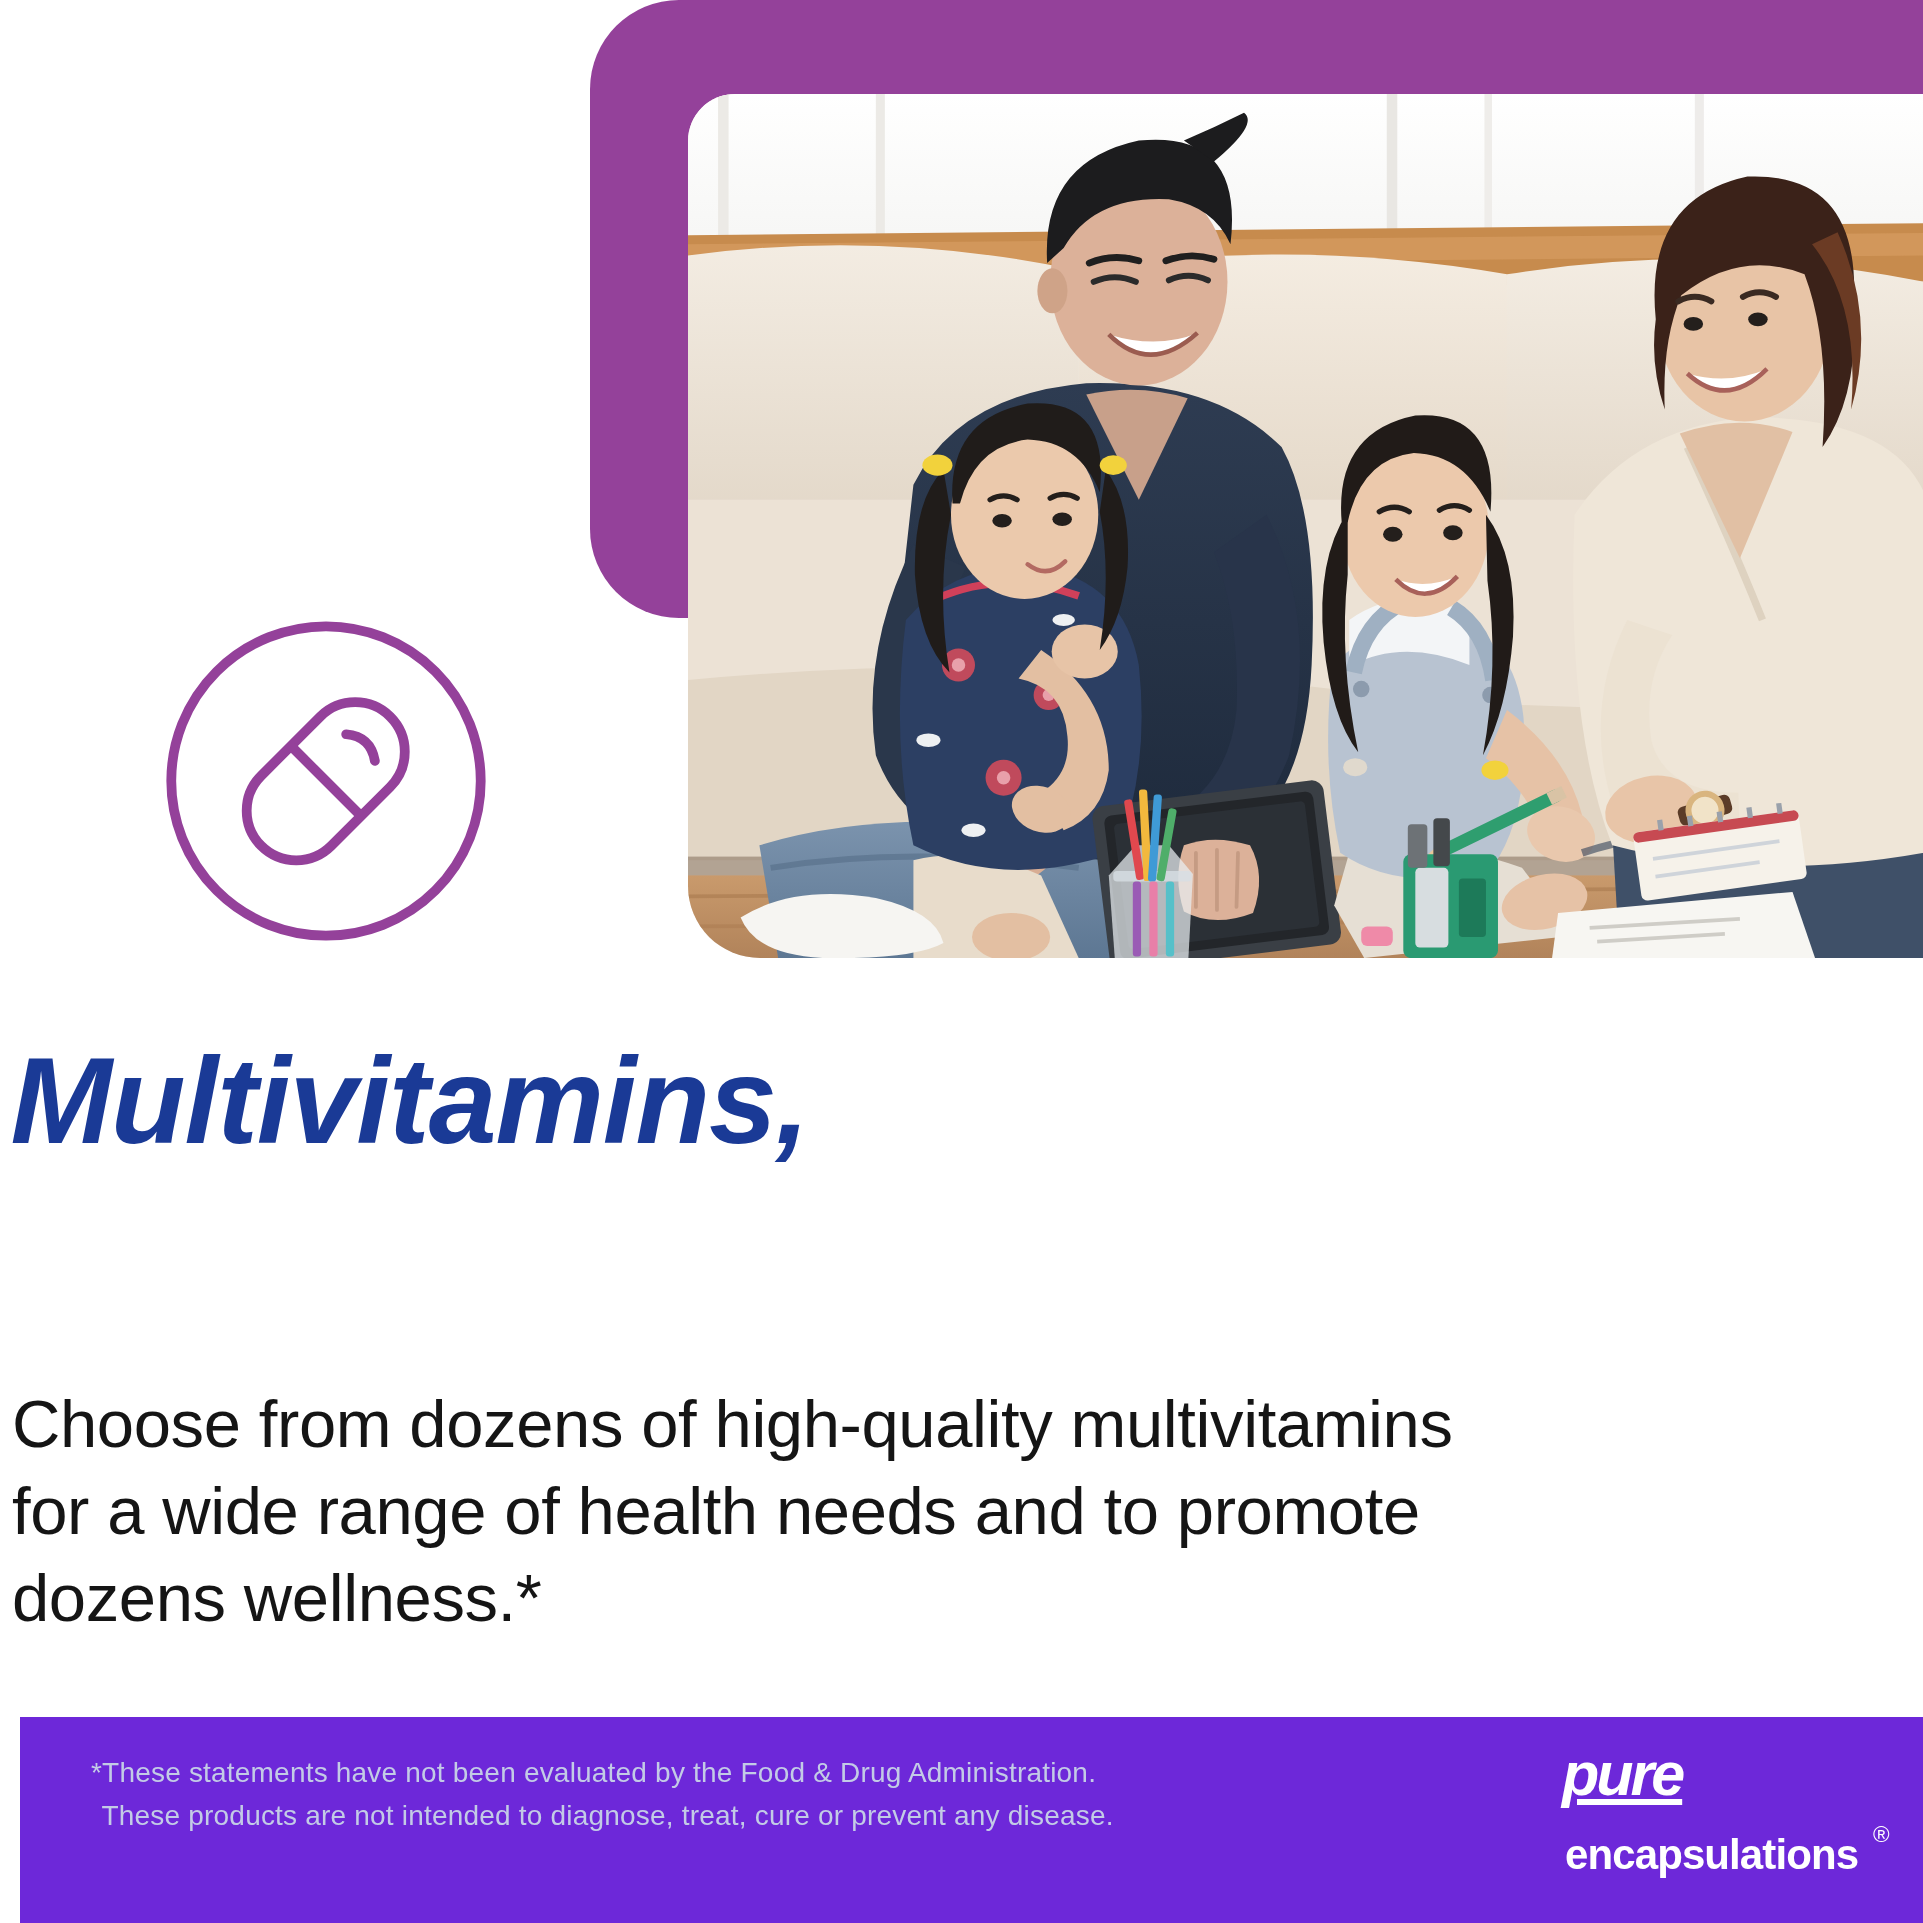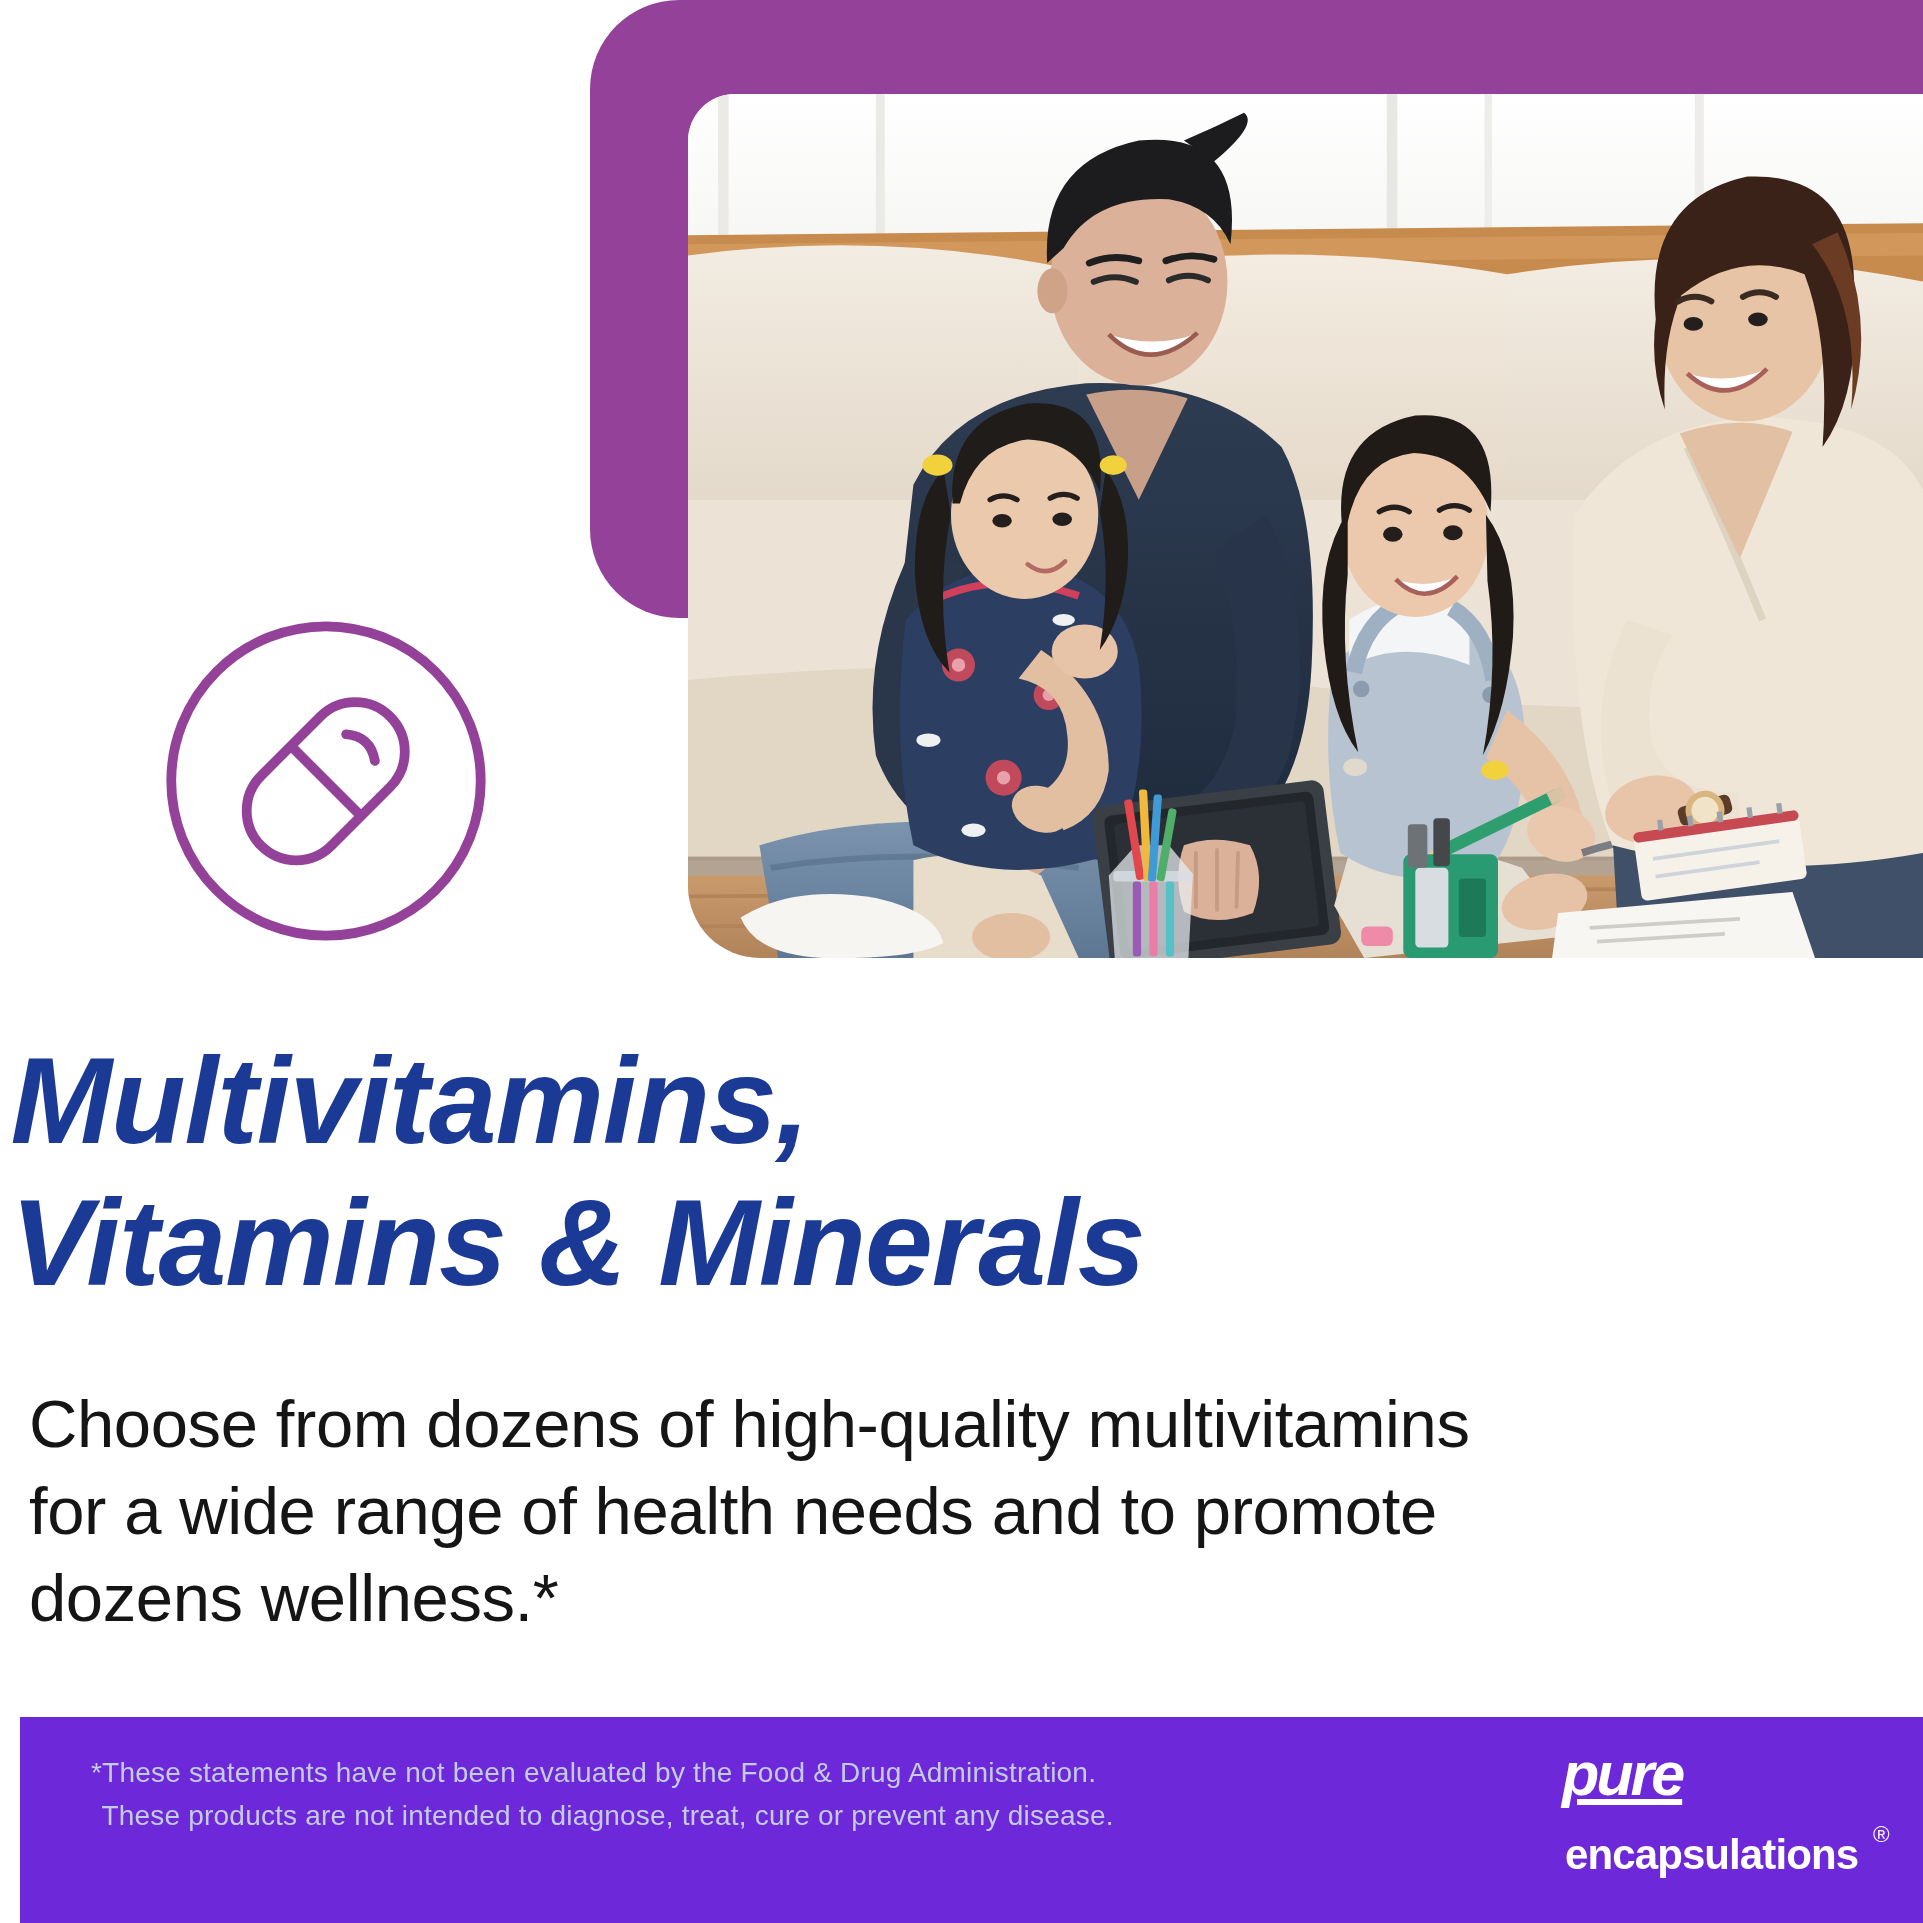--- a/index.html
+++ b/index.html
@@ -60,21 +60,21 @@
   .subcopy {
     position:absolute;
     left:12px; top:1380px;
     width:1728px;
     color:#151515;
     font-size:67px;
     line-height:1.30;
     font-weight:400;
     letter-spacing:-0.4px;
   }
-  .subcopy .sc-line { display:block; white-space:nowrap;margin-left:17px; }
+  .subcopy .sc-line { display:block; white-space:nowrap; }
 
   
   .footer {
     position:absolute;
     left:0; top:1717px;
     width:1924px; height:207px;
     background:#6d28d9;
     margin-left:20px;
   }
   .disclaimer {
@@ -364,21 +364,20 @@
         <rect x="155" y="100" width="132" height="243" rx="66" fill="none" stroke="#94419a" stroke-width="13"></rect>
         <line x1="156" y1="221" x2="286" y2="221" stroke="#94419a" stroke-width="13"></line>
         <path d="M196 158 Q 221 137 248 156" fill="none" stroke="#94419a" stroke-width="13" stroke-linecap="round"></path>
       </g>
     </svg>
   </div>
 </div>
 
 <h1 class="headline">
   <span class="hl-line">Multivitamins,</span>
-  <span class="hl-line">Vitamins &amp; Minerals</span>
 </h1>
 
 <p class="subcopy">
   <span class="sc-line">Choose from dozens of high-quality multivitamins</span>
   <span class="sc-line">for a wide range of health needs and to promote</span>
   <span class="sc-line">dozens wellness.*</span>
 </p>
 
 <div class="footer">
   <div class="disclaimer">

